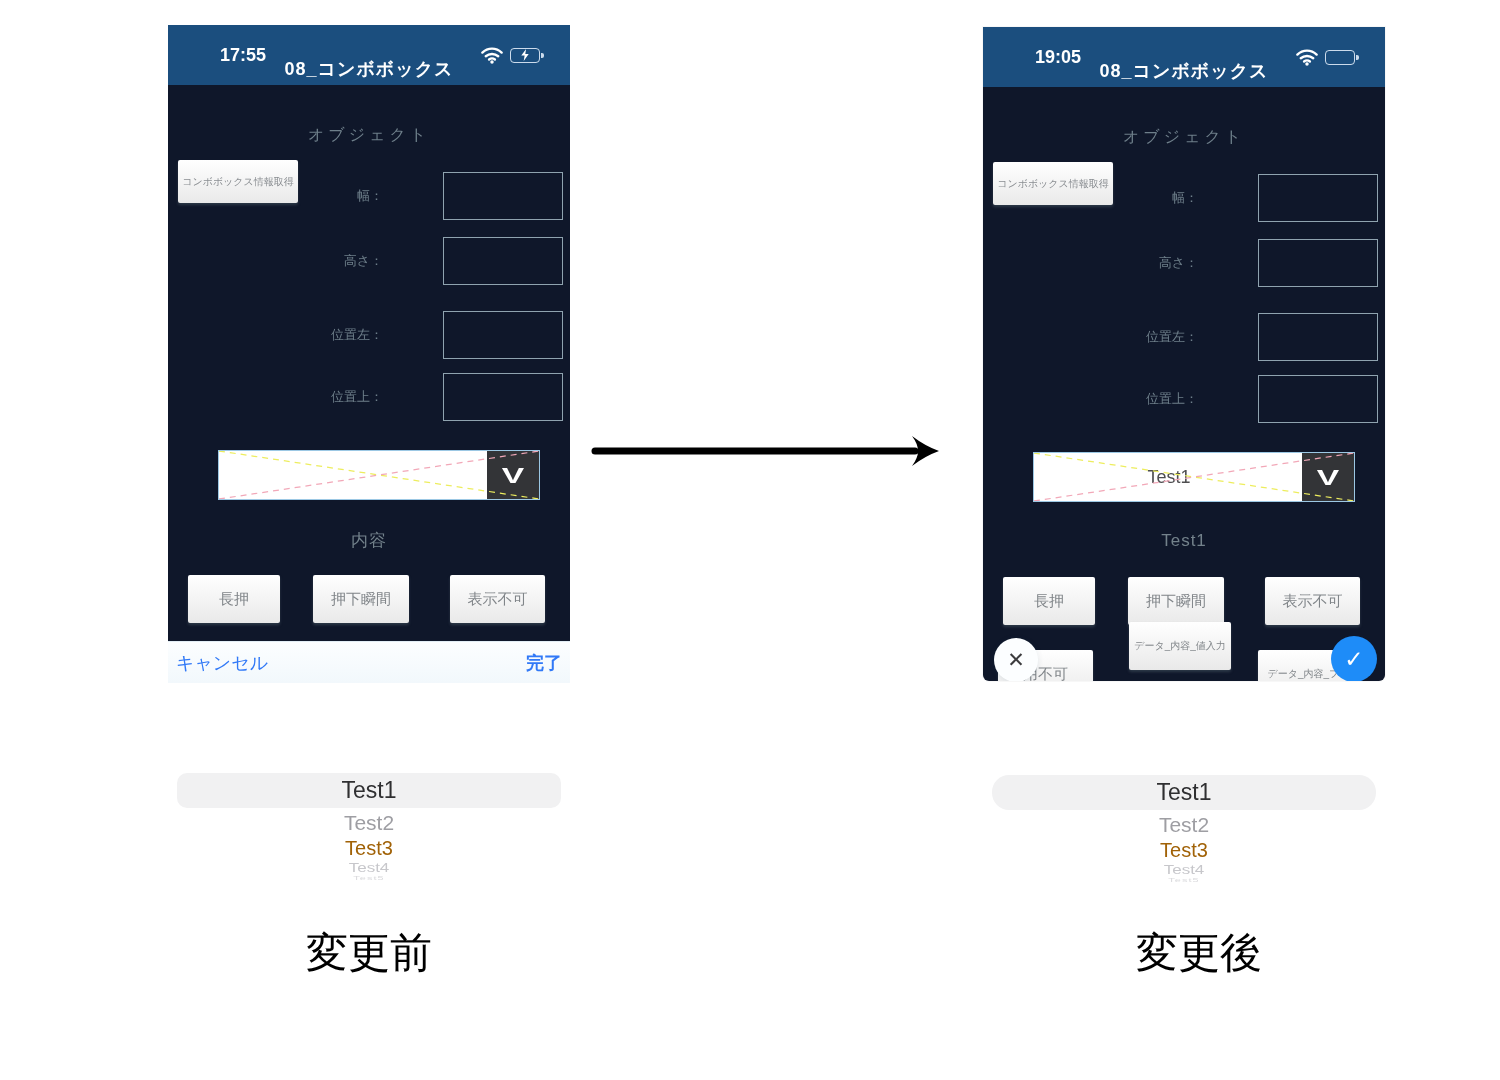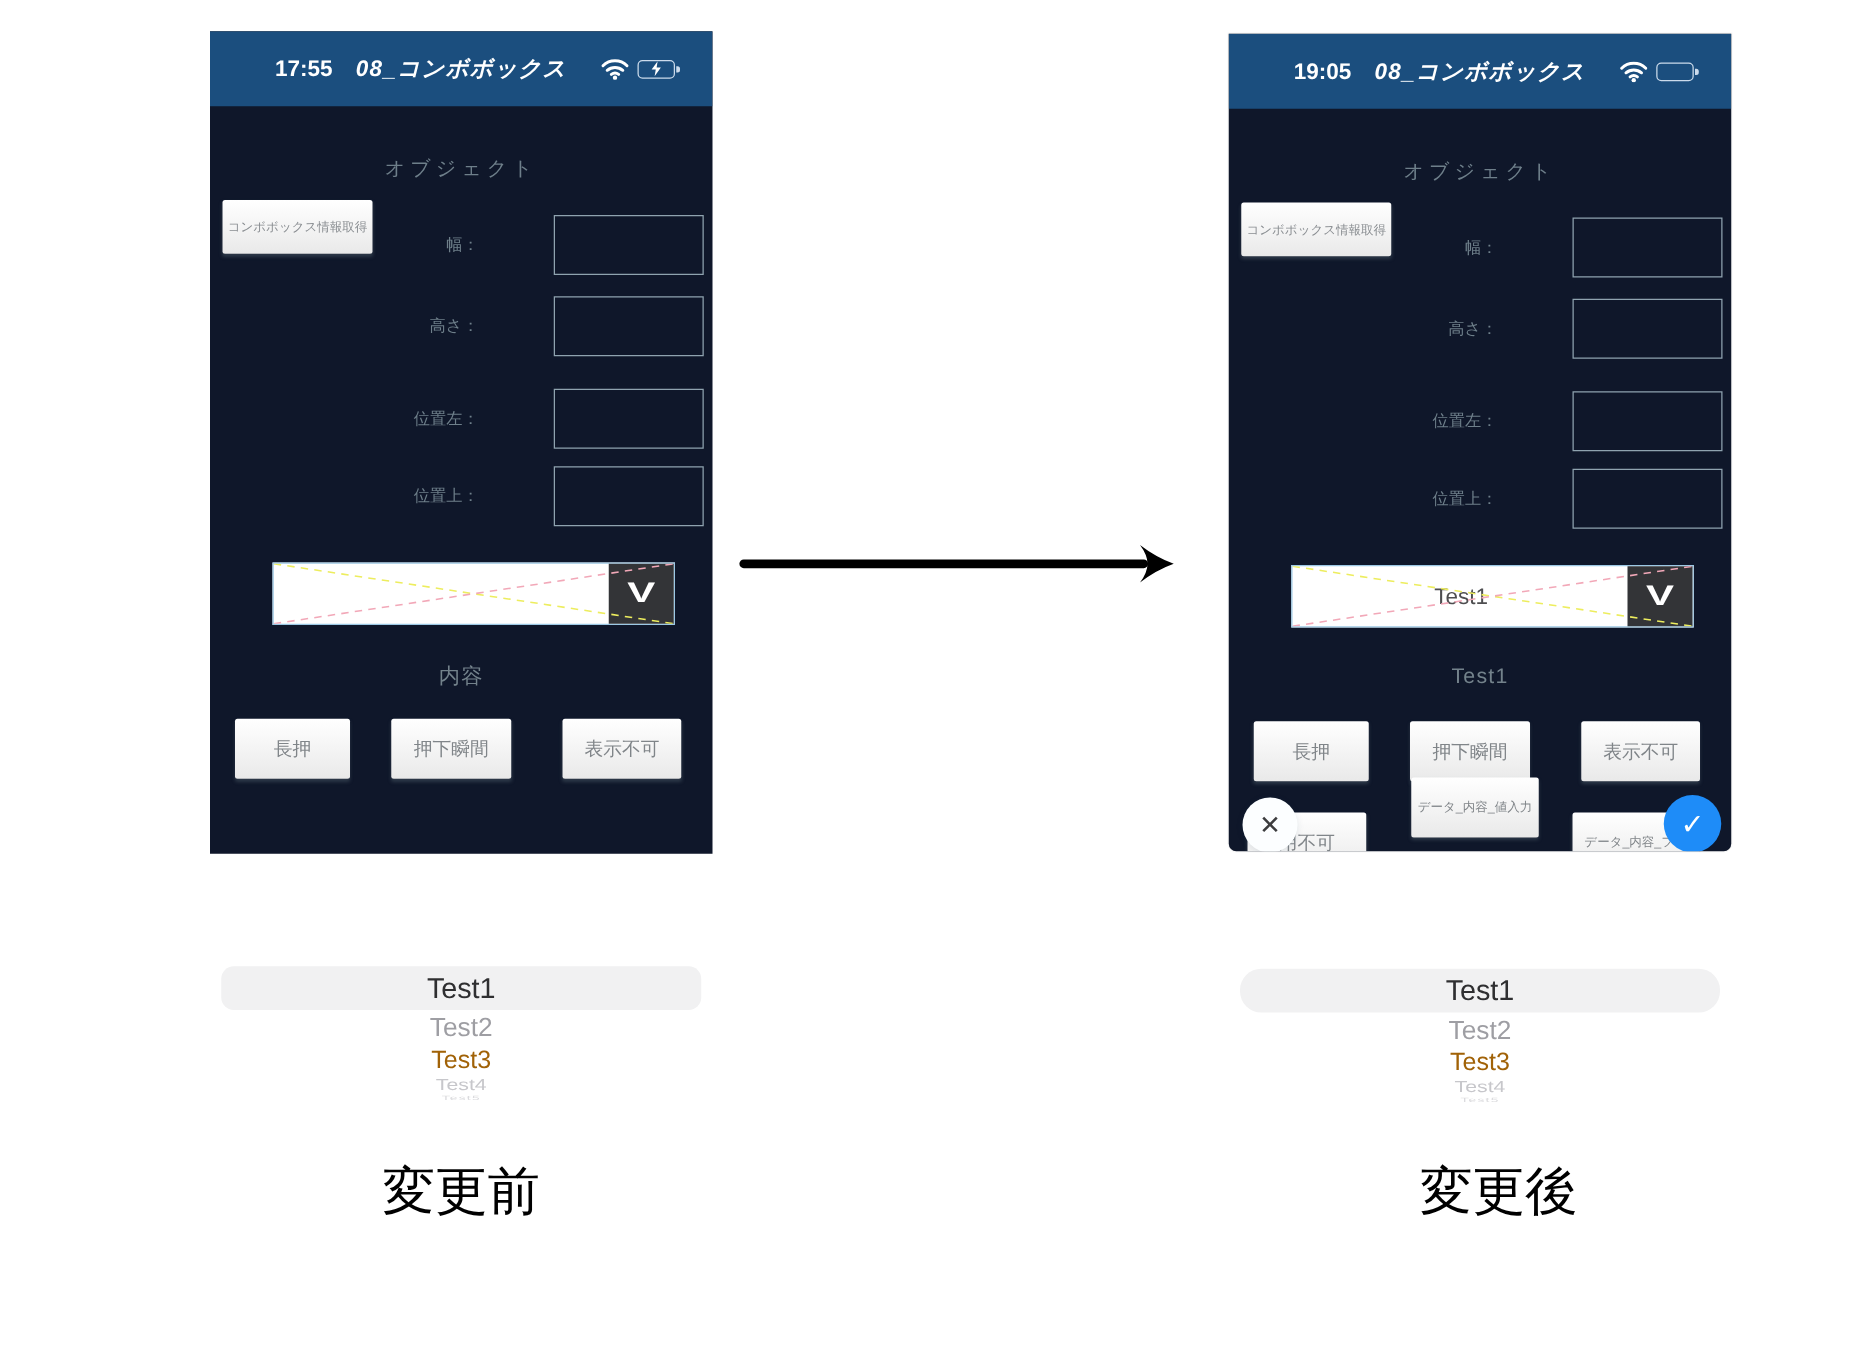--- a/index.html
+++ b/index.html
@@ -7,21 +7,21 @@
   body { font-family:"Liberation Sans","DejaVu Sans",sans-serif; }
   .canvas { position:relative; width:1500px; height:1080px; background:#ffffff; overflow:hidden; }
 
   
   .phone-app { position:absolute; width:402px; background:#0f172a; overflow:hidden;padding-left:28px; }
   .phone-app.before { left:168px; top:25px; height:658px; }
   .phone-app.after  { left:983px; top:27px; height:654px; box-shadow:0 0 0 1px rgba(0,0,0,0.03); border-radius:0 0 6px 6px; }
 
   .statusbar { position:absolute; left:0; top:0; width:100%; height:60px; background:#1B4E7E; color:#fff; }
   .sb-time { position:absolute; left:52px; top:0; line-height:60px; font-size:18px; font-weight:bold; }
-  .sb-title { position:absolute; left:0; top:0; width:100%; text-align:center; line-height:60px; font-size:18px; font-weight:bold; letter-spacing:1px;font-style:italic; }
+  .sb-title { position:absolute; left:0; top:14px; width:100%; text-align:center; line-height:60px; font-size:18px; font-weight:bold; letter-spacing:1px; }
   .sb-icons { position:absolute; right:30px; top:0; height:60px; display:flex; align-items:center; gap:7px; }
   .battery { position:relative; width:30px; height:15px; border:1.5px solid rgba(235,245,255,.85); border-radius:4px; padding:1.5px; }
   .battery:after { content:""; position:absolute; right:-5px; top:4px; width:3px; height:5px; background:rgba(235,245,255,.85); border-radius:0 2px 2px 0; }
   .battery .fill { width:100%; height:100%; border-radius:2px; }
   .battery.charging .fill { background:#32D74B; }
   .battery.full .fill { background:#ffffff; }
   .bolt { position:absolute; left:50%; top:50%; transform:translate(-50%,-50%); }
 
   .screen-title { position:absolute; left:0; top:100px; width:100%; text-align:center; font-size:16px; letter-spacing:4px; color:#6E7F8A; }
 
@@ -129,20 +129,24 @@
     </div>
 
     <div class="content-label">内容</div>
 
     <div class="row1">
       <button class="app-btn b1">長押</button>
       <button class="app-btn b2">押下瞬間</button>
       <button class="app-btn b3">表示不可</button>
     </div>
 
+    <div class="toolbar">
+      <button class="cancel">キャンセル</button>
+      <button class="done">完了</button>
+    </div>
   </div>
 
   <div class="picker before">
     <div class="picker-pill"></div>
     <div class="picker-item pi-0">Test1</div>
     <div class="picker-item pi-1">Test2</div>
     <div class="picker-item pi-2">Test3</div>
     <div class="picker-item pi-3">Test4</div>
     <div class="picker-item pi-4">Test5</div>
   </div>

